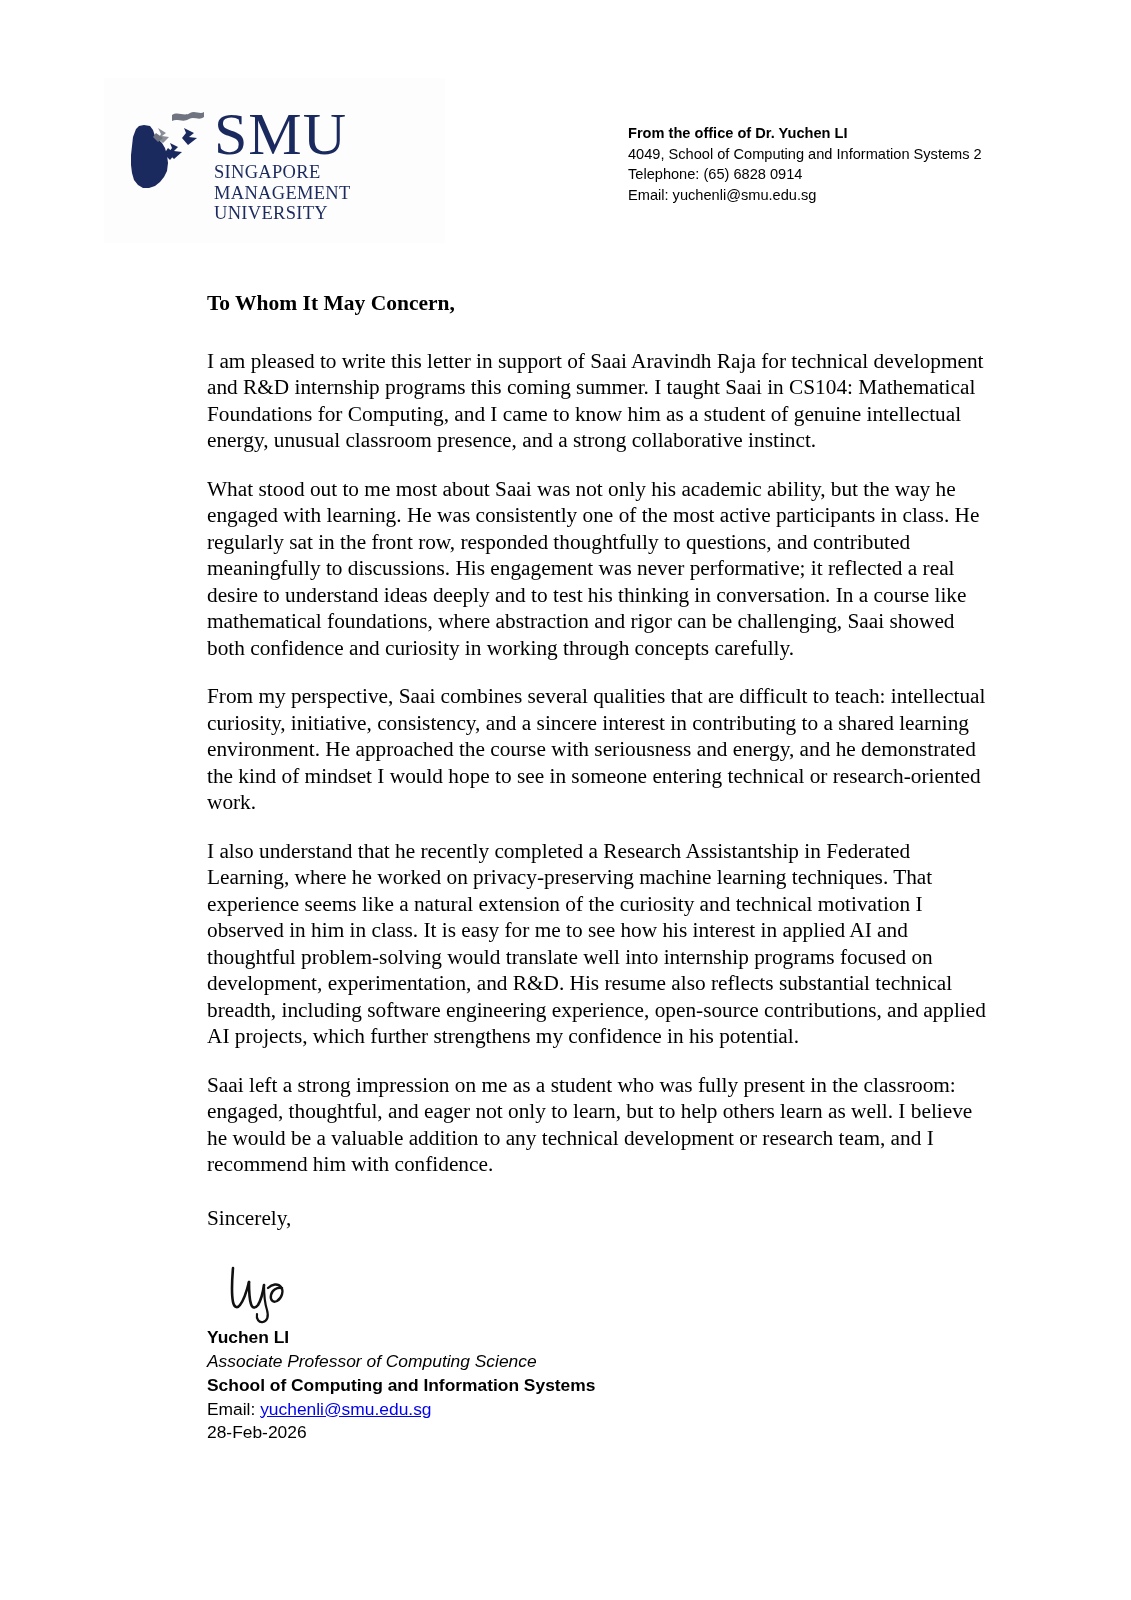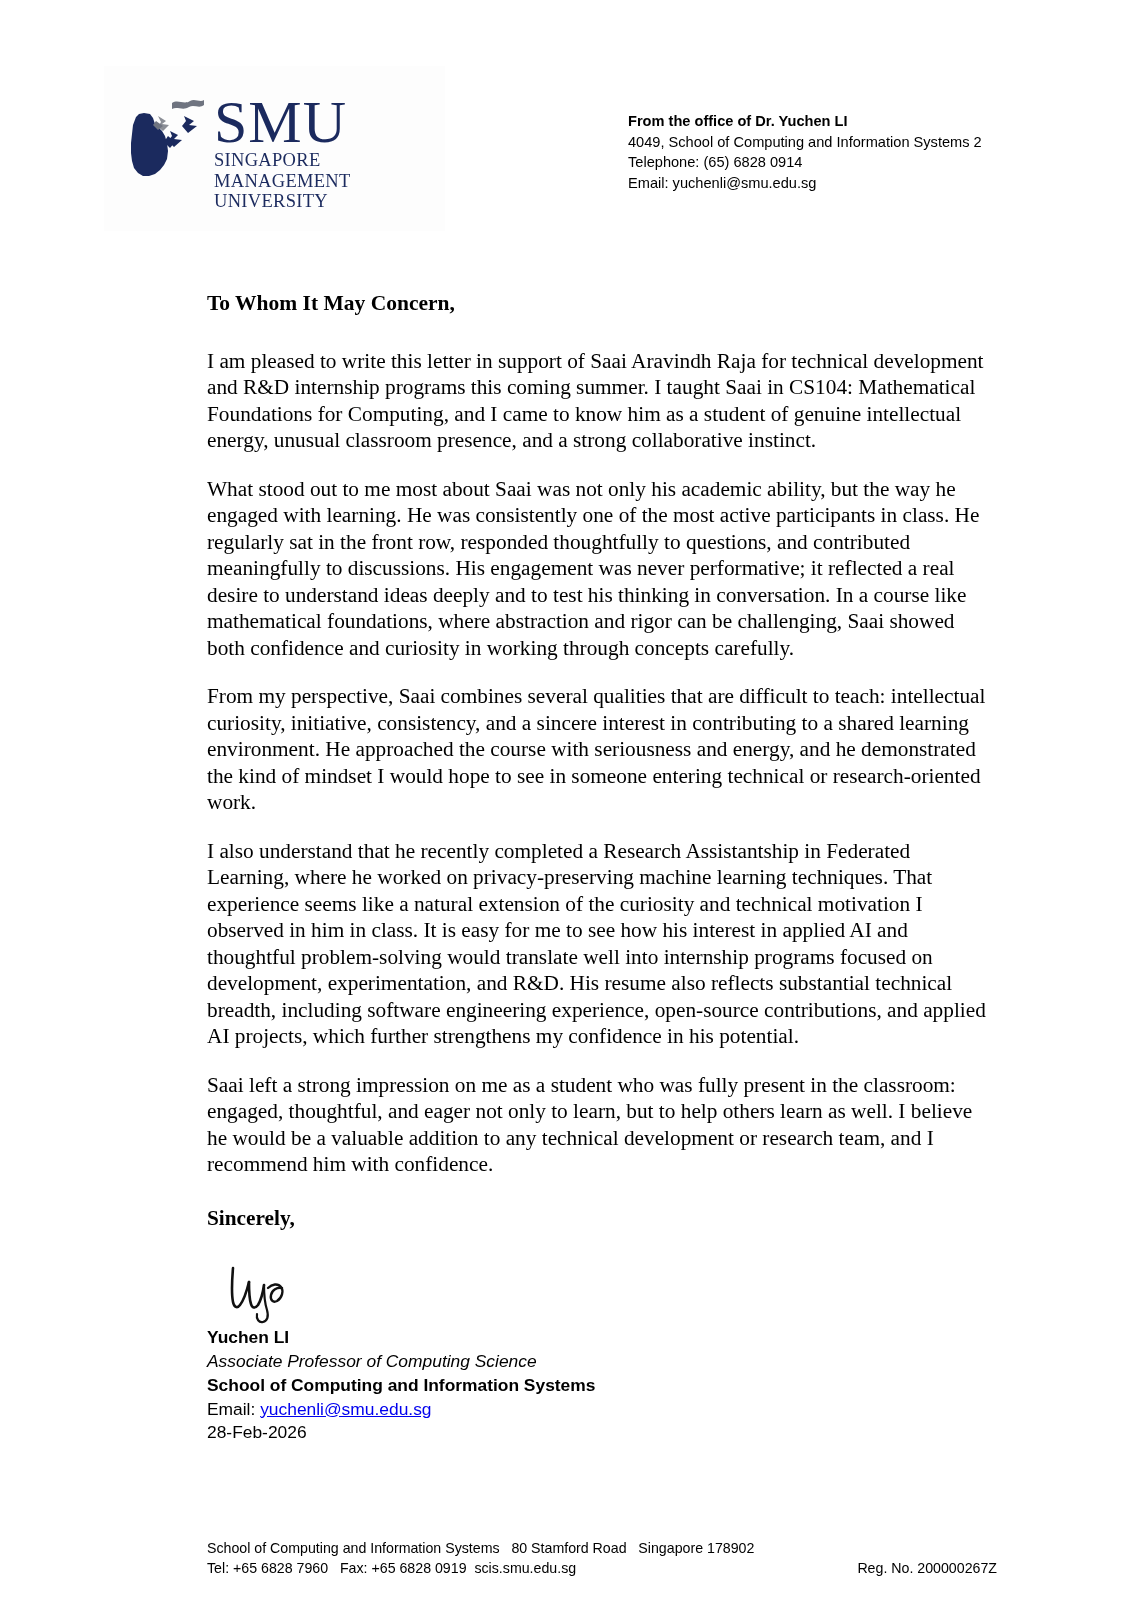--- a/index.html
+++ b/index.html
@@ -12,21 +12,21 @@
     width: 1131px;
     height: 1600px;
     background: #ffffff;
     overflow: hidden;
     font-family: "Liberation Serif", "DejaVu Serif", serif;
   }
 
   
   .letterhead {
     position: absolute;
-    left: 0; top: 4px;
+    left: 0; top: 16px;
     width: 1131px;
     height: 240px;
   }
   .logo-box {
     position: absolute;
     left: 104px;
     top: 62px;
     width: 341px;
     height: 165px;
     background: #fdfdfd;
@@ -92,21 +92,21 @@
   p.para {
     font-size: 21.3px;
     line-height: 1.245;
     margin: 0 0 22px 0;
     color: #000;
     text-align: left;
   }
   p.para b { font-weight: normal; }
   .closing {
     font-size: 21.3px;
-    font-weight: bold;
+    font-weight: normal;
     line-height: 1.3;
     margin: 27px 0 0 0;
     color: #000;
   }
 
   
   .sig-area {
     position: absolute;
     left: 207px;
     top: 1262px;
@@ -235,21 +235,14 @@
 
     <div class="sig-block">
       <div class="sig-name">Yuchen LI</div>
       <div class="sig-title">Associate Professor of Computing Science</div>
       <div class="sig-school">School of Computing and Information Systems</div>
       <div class="sig-email-line"><span>Email: </span><a class="sig-email-link" href="#">yuchenli@smu.edu.sg</a></div>
       <div class="sig-date">28-Feb-2026</div>
     </div>
   </div>
 
-  <div class="footer">
-    <span class="footer-row">School of Computing and Information Systems   80 Stamford Road   Singapore 178902</span>
-    <span class="footer-row2">
-      <span>Tel: +65 6828 7960   Fax: +65 6828 0919  scis.smu.edu.sg</span>
-      <span>Reg. No. 200000267Z</span>
-    </span>
-  </div>
 
 </div>
 
 </body></html>

